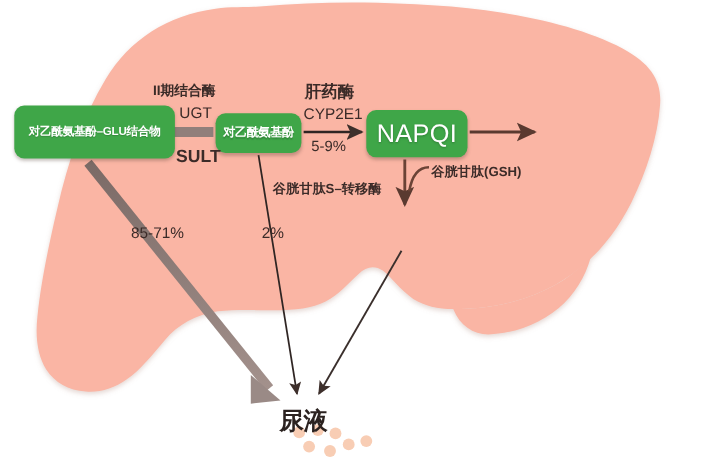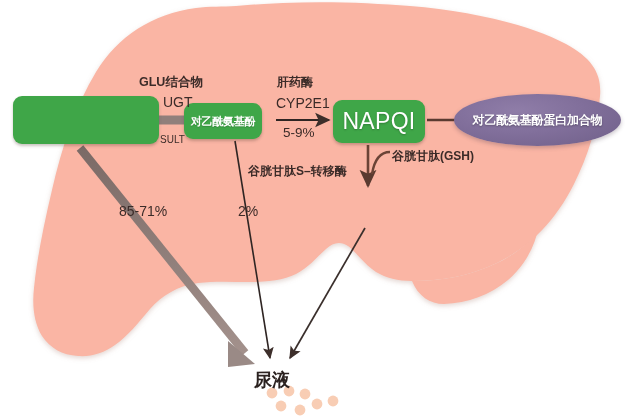--- a/index.html
+++ b/index.html
@@ -12,21 +12,21 @@
   .node{position:absolute;box-sizing:border-box;display:flex;flex-direction:column;
         align-items:center;justify-content:center;text-align:center;color:#ffffff;}
 
   .greenbox{background:#3fa648;border-radius:9px;
             box-shadow:0 2px 3px rgba(80,60,50,.30);}
 
   .conj-box{left:13px;top:96px;width:146px;height:48px;padding:2px 3px;gap:5px;}
   .conj-box .line{font-size:10.5px;line-height:12px;letter-spacing:-.2px;
                   white-space:nowrap;font-weight:700;text-shadow:0 1px 1px rgba(0,0,0,.18);}
 
-  .apap-box{left:184px;top:103px;width:78px;height:36px;}
+  .apap-box{left:196px;top:103px;width:78px;height:36px;}
   .apap-box .line{font-size:11px;line-height:13px;white-space:nowrap;font-weight:700;
                   letter-spacing:-.3px;text-shadow:0 1px 1px rgba(0,0,0,.18);}
 
   .napqi-box{left:333px;top:100px;width:92px;height:43px;text-align:center;}
   .napqi-box .line{font-size:23px;line-height:25px;white-space:nowrap;
                    letter-spacing:.3px;text-shadow:0 1px 2px rgba(0,0,0,.25);}
 
   .gsh-box{left:297px;top:190px;width:141px;height:35px;}
   .gsh-box .line{font-size:19px;line-height:21px;white-space:nowrap;letter-spacing:.2px;
                  text-shadow:0 1px 2px rgba(0,0,0,.25);}
@@ -35,29 +35,29 @@
           background:radial-gradient(ellipse at 38% 32%, #8f7da8 0%, #816f9b 45%, #6f5f88 100%);
           display:flex;align-items:center;justify-content:center;
           box-shadow:0 2px 4px rgba(80,60,80,.30);}
   .adduct .line{color:#ffffff;font-size:12px;font-weight:700;white-space:nowrap;
                 letter-spacing:-.2px;text-shadow:0 1px 2px rgba(0,0,0,.30);}
 
   .lbl{position:absolute;color:#3b2b28;white-space:nowrap;}
 
   .l-phase2 {left:139px; top:74px;  font-size:12.5px; font-weight:700;}
   .l-ugt    {left:163px; top:94px;  font-size:14px;}
-  .l-sult   {left:160px; top:134px; font-size:10px;}
-  .l-cyp-t  {left:277px; top:74px;  font-size:12px; font-weight:700;}
+  .l-sult   {left:160px; top:134px; font-size:16px;font-weight:bold;}
+  .l-cyp-t  {left:277px; top:74px;  font-size:15px; font-weight:700;}
   .l-cyp    {left:276px; top:95px;  font-size:14px;}
   .l-59     {left:283px; top:125px; font-size:13.5px;}
   .l-gst    {left:248px; top:163px; font-size:12px; font-weight:700;}
   .l-gsh    {left:392px; top:148px; font-size:12px; font-weight:700;}
   .l-8590   {left:119px; top:203px; font-size:14px;}
   .l-2pct   {left:238px; top:203px; font-size:14px;}
-  .l-urine  {left:254px; top:368px; font-size:18px; font-weight:700; color:#2b2220;}
+  .l-urine  {left:254px; top:368px; font-size:22px; font-weight:700; color:#2b2220;}
 </style>
 </head>
 <body>
 
 <div id="stage">
 
   <svg class="layer" viewBox="0 0 641 420">
     <defs>
       <filter id="soft" x="-20%" y="-20%" width="150%" height="150%">
         <feDropShadow dx="0" dy="2" stdDeviation="2.4" flood-color="#b08a80" flood-opacity="0.35"></feDropShadow>
@@ -146,36 +146,34 @@
       <circle cx="289" cy="391" r="5.4"></circle>
       <circle cx="305" cy="394" r="5.4"></circle>
       <circle cx="281" cy="406" r="5.4"></circle>
       <circle cx="300" cy="410" r="5.4"></circle>
       <circle cx="317" cy="404" r="5.4"></circle>
       <circle cx="333" cy="401" r="5.4"></circle>
     </g>
   </svg>
 
   <div class="node greenbox conj-box">
+    <div class="line">对乙酰氨基酚–GLU结合物</div>
   </div>
 
   <div class="node greenbox apap-box">
     <div class="line">对乙酰氨基酚</div>
   </div>
 
   <div class="node greenbox napqi-box">
     <div class="line">NAPQI</div>
   </div>
 
 
-  <div class="adduct">
-    <div class="line">对乙酰氨基酚蛋白加合物</div>
-  </div>
 
-  <div class="lbl l-phase2">GLU结合物</div>
+  <div class="lbl l-phase2">II期结合酶</div>
   <div class="lbl l-ugt">UGT</div>
   <div class="lbl l-sult">SULT</div>
 
   <div class="lbl l-cyp-t">肝药酶</div>
   <div class="lbl l-cyp">CYP2E1</div>
   <div class="lbl l-59">5-9%</div>
 
   <div class="lbl l-gst">谷胱甘肽S–转移酶</div>
   <div class="lbl l-gsh">谷胱甘肽(GSH)</div>
 

